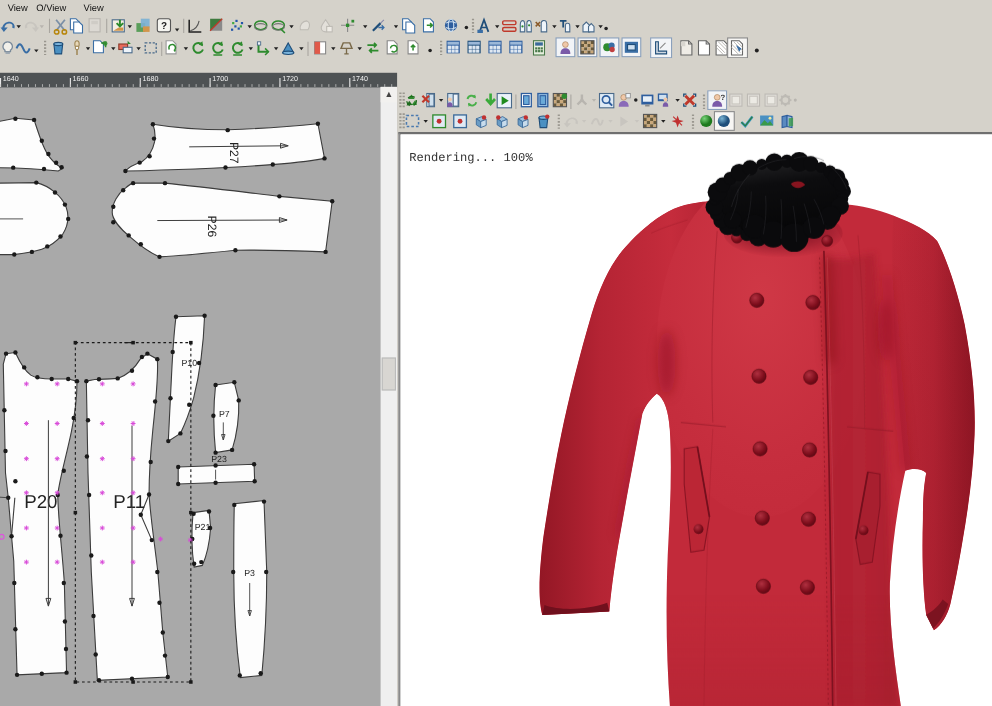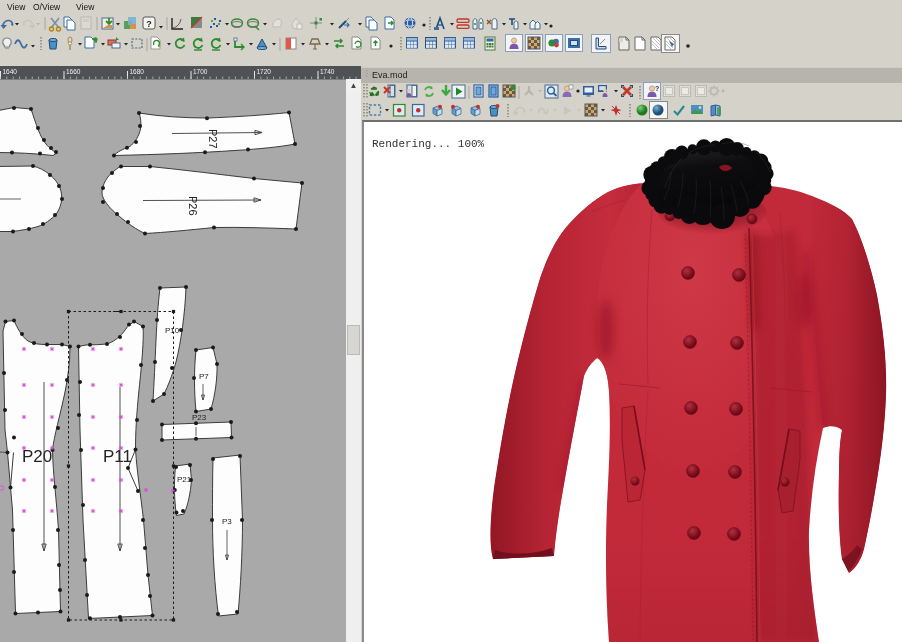--- a/index.html
+++ b/index.html
@@ -780,24 +780,20 @@
       <rect x="66.9" y="464.4" width="3.2" height="3.2" fill="#1a1a1a"></rect>
       <rect x="171.9" y="464.4" width="3.2" height="3.2" fill="#1a1a1a"></rect>
       <path d="M121,311.5 l-8,-0 m0,0" stroke="#1a1a1a"></path>
     </svg>
 <div class="abs" id="vsb">
       <div class="btn">▲</div>
       <div class="thumb"></div>
     </div>
 </div>
 <div class="abs" id="rightpanel">
-<div class="abs" id="titlebar">
-      <span style="position:absolute;left:11px;top:2px;color:#222">Eva.mod</span>
-      <span style="position:absolute;left:2px;top:1px;color:#8a8a84;font-size:8px;letter-spacing:0px">⋮</span>
-    </div>
 <svg class="abs" style="left:0;top:29px" width="541" height="38" viewBox="361 82 541 38">
       <line x1="364" y1="84" x2="364" y2="98" stroke="#9a978f" stroke-width="2" stroke-dasharray="1.5,1.5"></line>
       <line x1="367" y1="84" x2="367" y2="98" stroke="#9a978f" stroke-width="2" stroke-dasharray="1.5,1.5"></line>
       <g transform="translate(368,85)">
         <path d="M6,1 L9,5 L3,5 Z" fill="#2e8b2e"></path>
         <path d="M1.5,11 L4,6.5 L7,10.5 Z" fill="#1e6b1e"></path>
         <path d="M11,10.5 L6.2,10.5 L9.5,6 Z" fill="#2e8b2e"></path>
         <path d="M3,4 A5,5 0 0 1 9,3.5 M10.5,6 A5,5 0 0 1 8,10.8 M4.5,11 A5,5 0 0 1 1.8,7" stroke="#1e6b1e" stroke-width="1.2" fill="none"></path>
       </g>
       <g transform="translate(384,85)">

